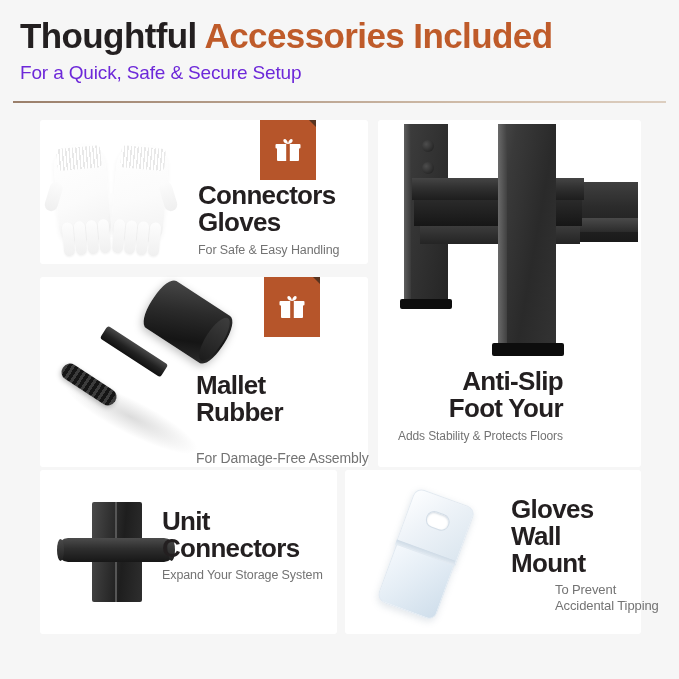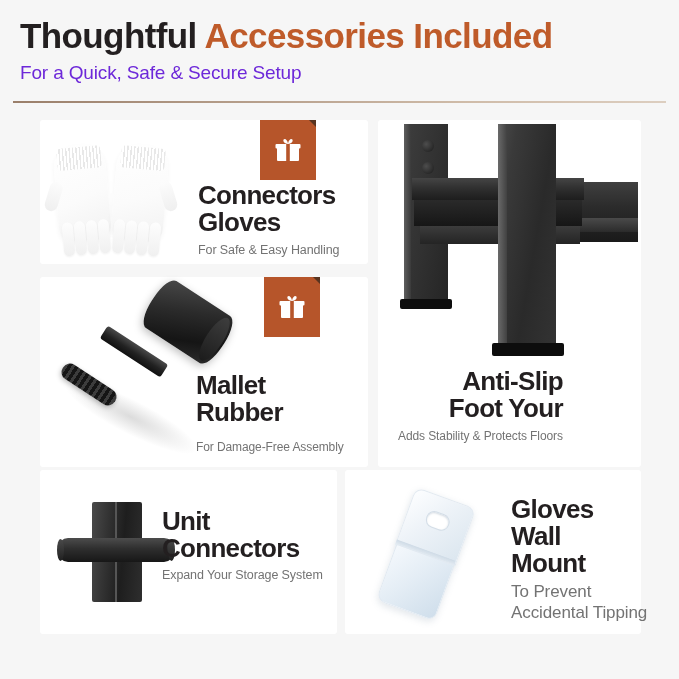--- a/index.html
+++ b/index.html
@@ -77,33 +77,33 @@
     letter-spacing: -0.1px;
     line-height: 1.22;
   }
 
   #txt-gloves { left: 198px; top: 182px; }
   #txt-gloves .t-title { font-size: 26px; }
   #txt-gloves .t-sub { font-size: 12.5px; margin-top: 7px; }
 
   #txt-mallet { left: 196px; top: 372px; }
   #txt-mallet .t-title { font-size: 26px; }
-  #txt-mallet .t-sub { font-size: 12px; margin-top: 14px; }
+  #txt-mallet .t-sub { font-size: 14px; margin-top: 24px; }
 
   #txt-footcaps { left: 398px; top: 368px; text-align: right; }
   #txt-footcaps .t-title { font-size: 26px; }
   #txt-footcaps .t-sub { font-size: 12px; margin-top: 7px; }
 
   #txt-connectors { left: 162px; top: 508px; }
   #txt-connectors .t-title { font-size: 26px; }
   #txt-connectors .t-sub { font-size: 12.5px; margin-top: 6px; }
 
   #txt-wallmount { left: 511px; top: 496px; }
   #txt-wallmount .t-title { font-size: 26px; }
-  #txt-wallmount .t-sub { font-size: 17px; margin-top: 6px; }
+  #txt-wallmount .t-sub { font-size: 13px; margin-top: 6px; margin-left: 44px; }
 
   .t-line { display: block; white-space: nowrap; }
 
   
   .gift-badge {
     position: absolute;
     width: 56px;
     height: 60px;
     background: #b6552a;
     display: flex;

